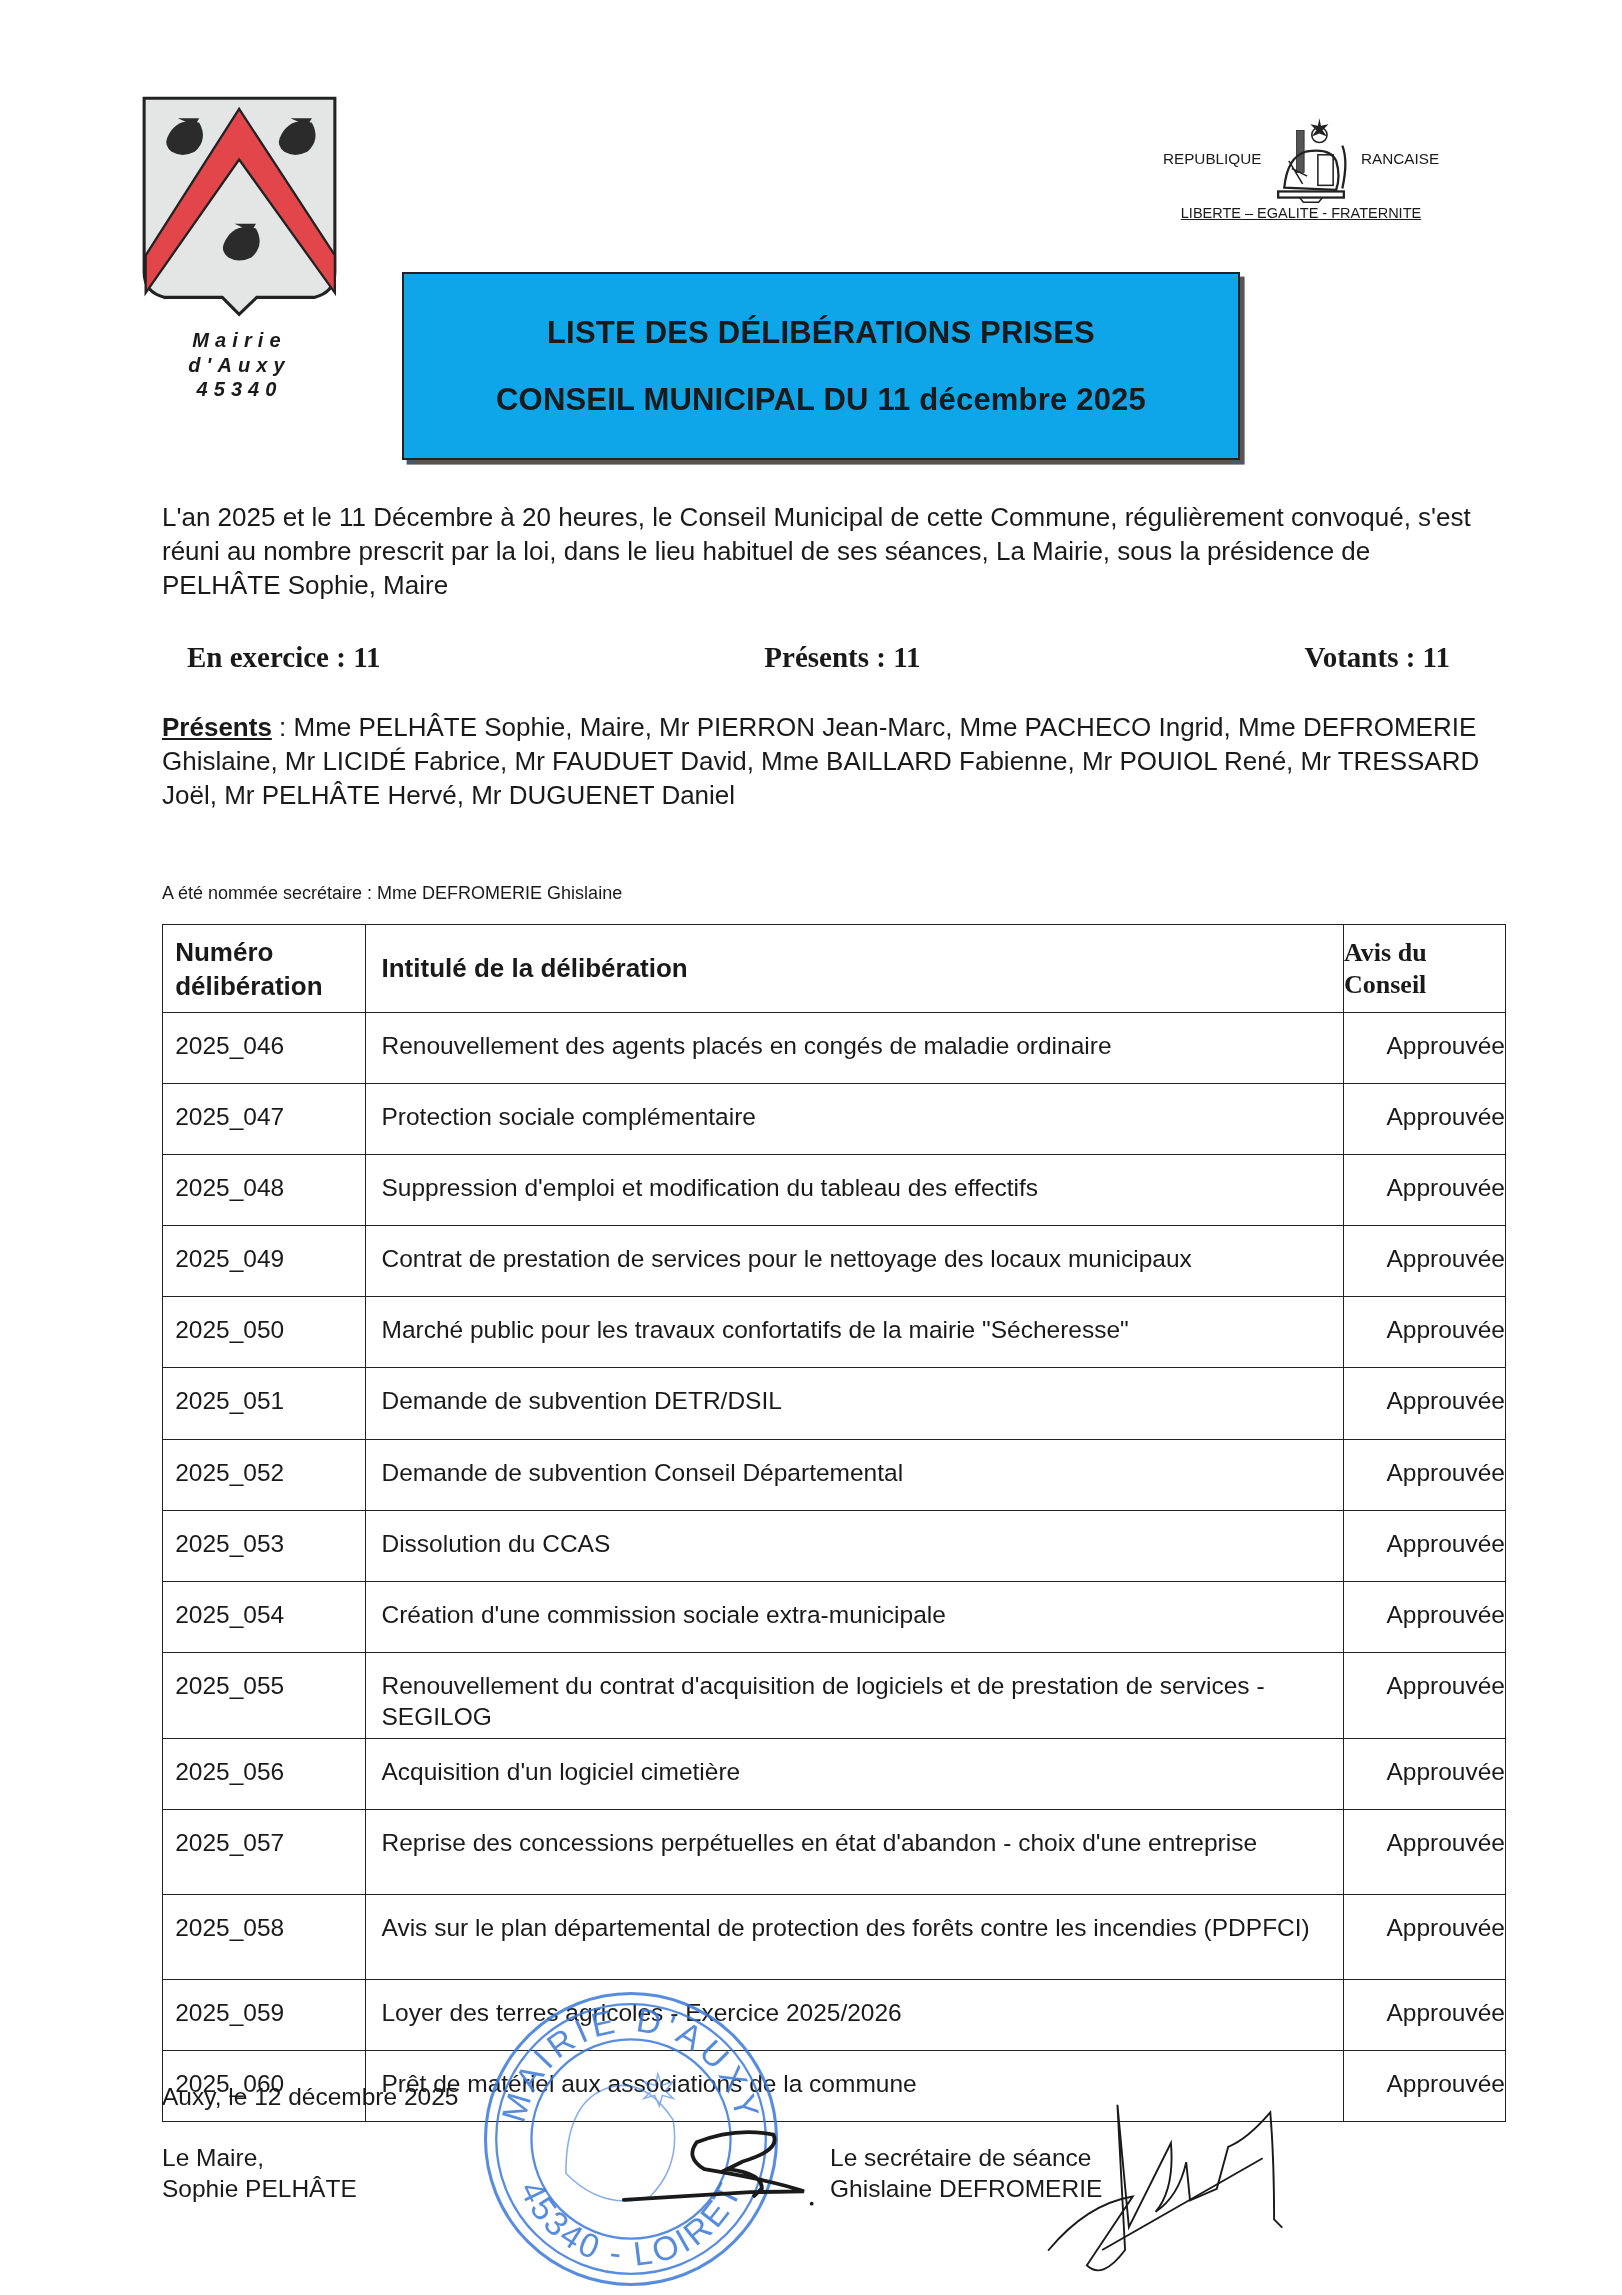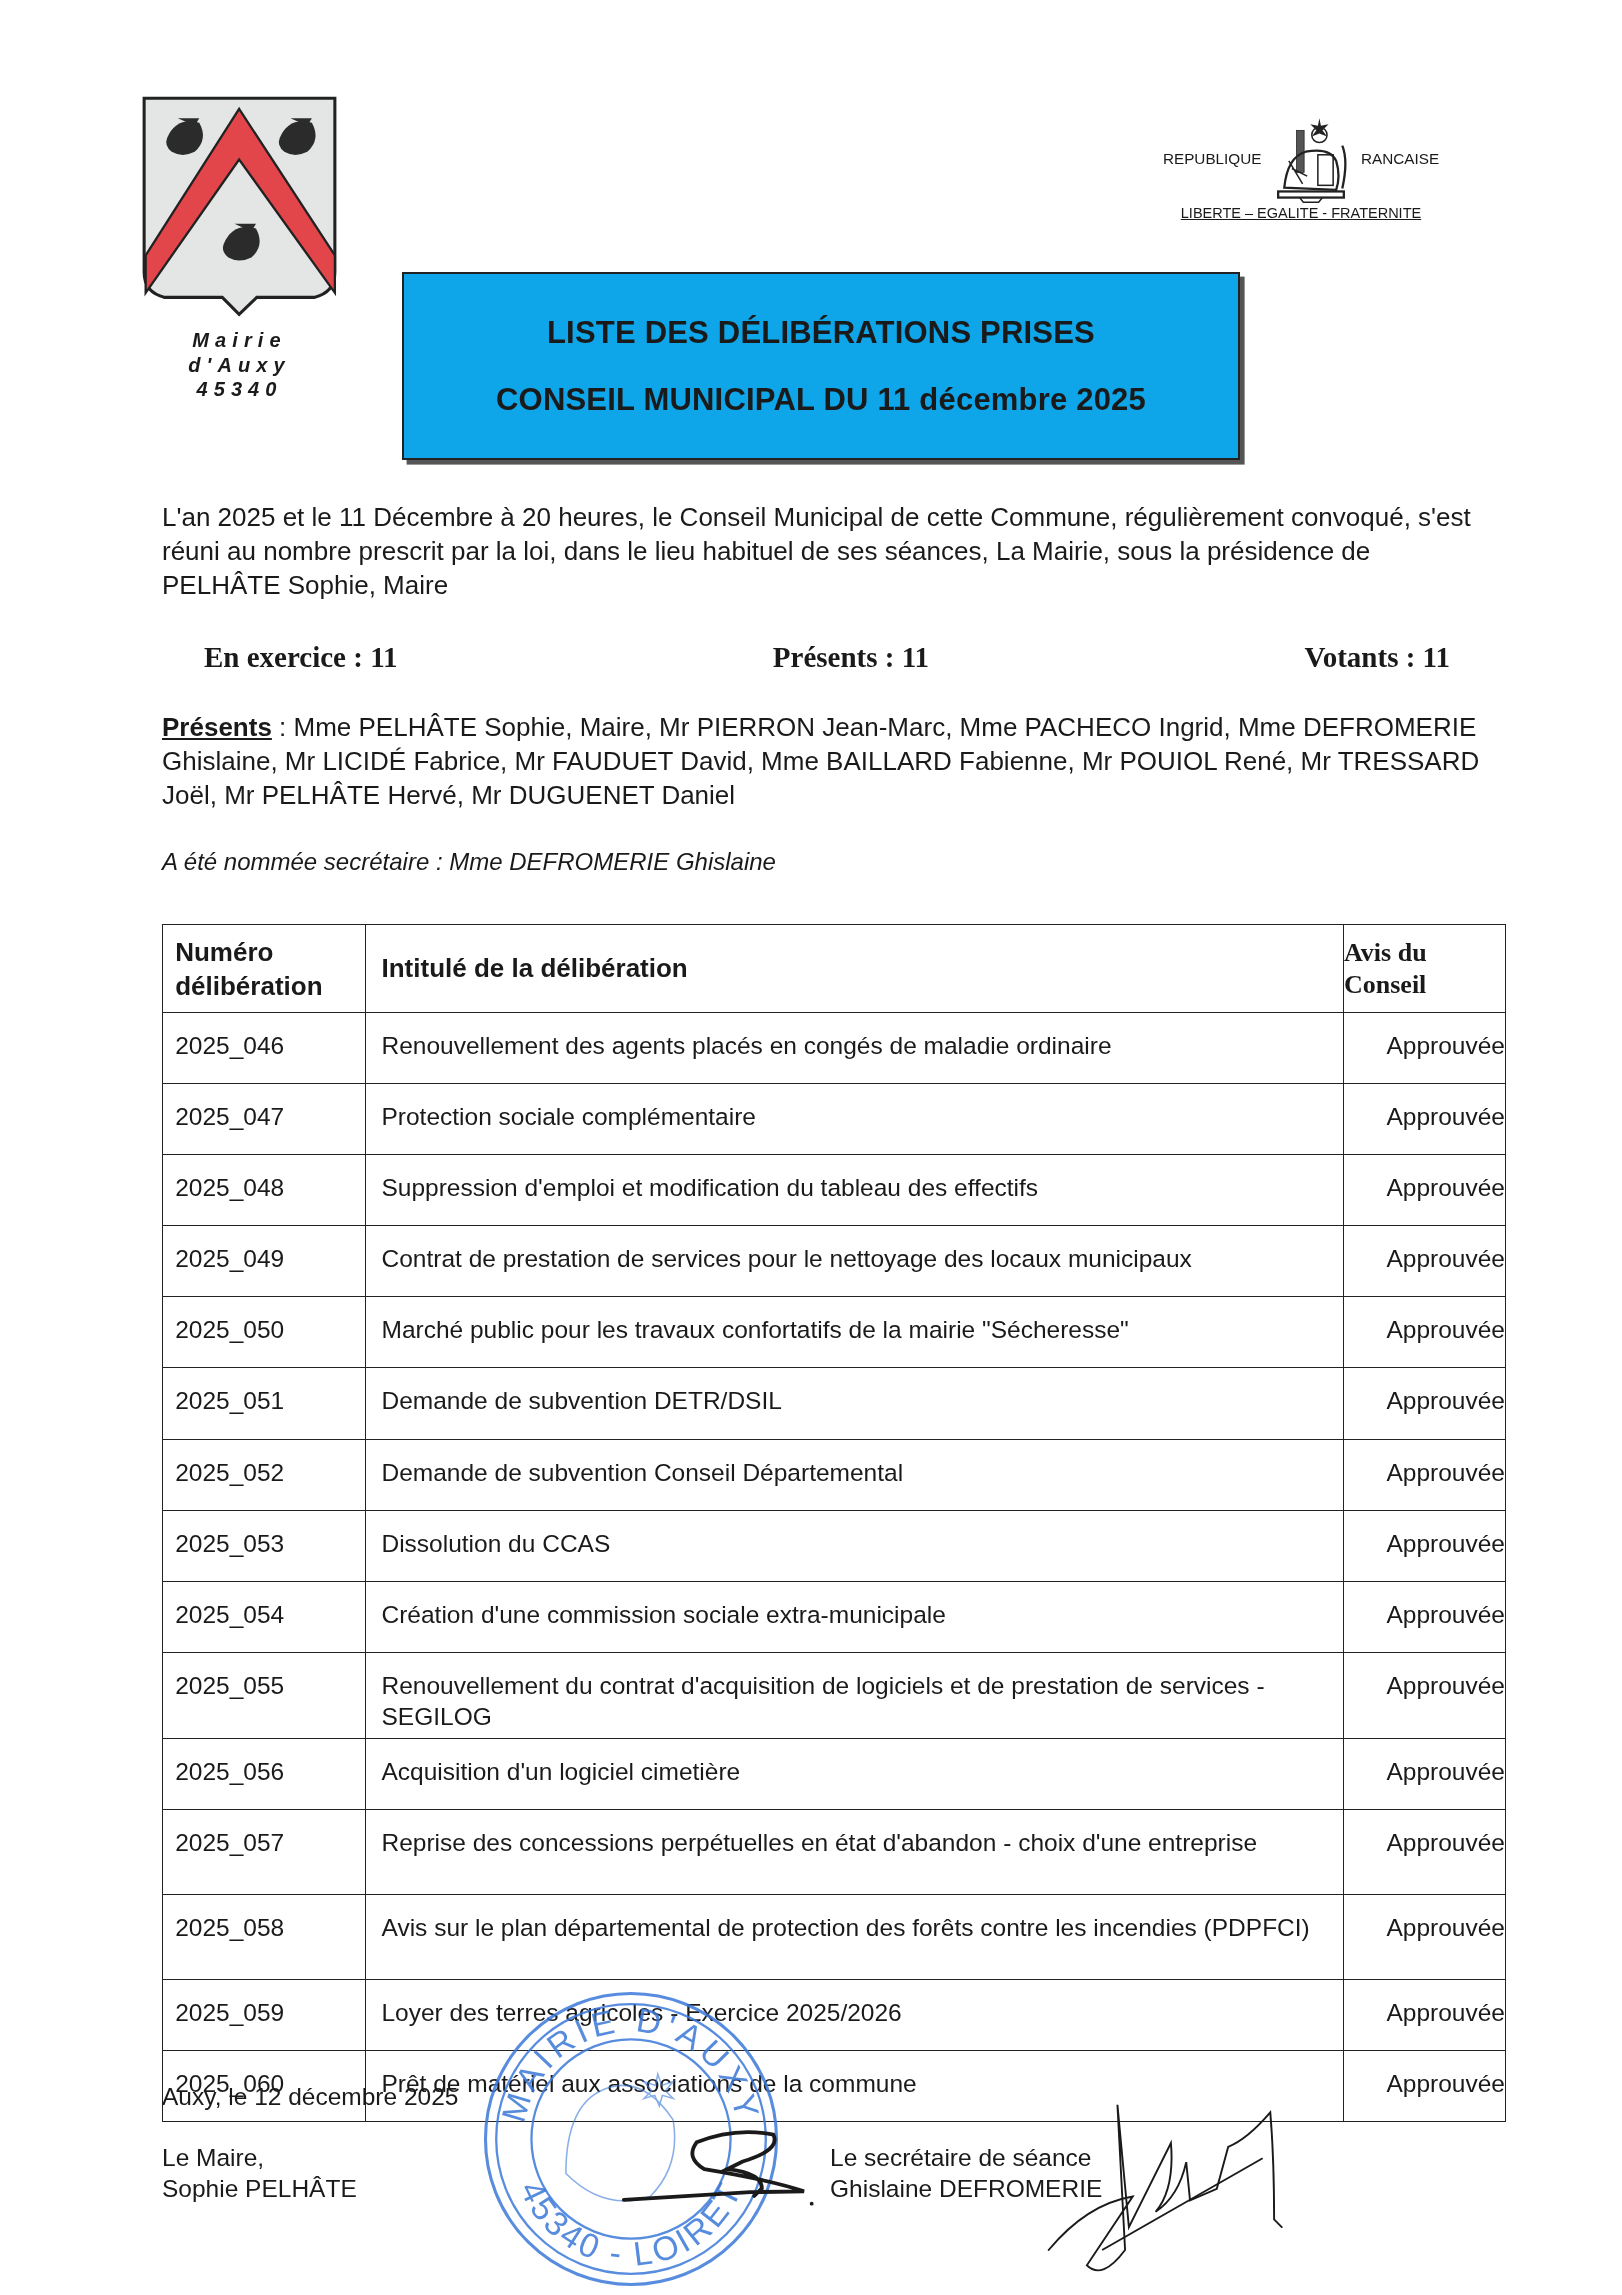--- a/index.html
+++ b/index.html
@@ -21,24 +21,24 @@
   
   .title-box { position: absolute; left: 402px; top: 272px; width: 834px; height: 184px;
                border: 2.3px solid #222; box-shadow: 4.6px 4.6px 0 #555; background: #0ea5e9;
                display: flex; flex-direction: column; justify-content: center; align-items: center; gap: 31px; }
   .title-line { font-weight: bold; font-size: 31px; letter-spacing: 0.2px; }
 
   
   .intro { position: absolute; left: 162px; top: 500px; width: 1331px; font-size: 26px; line-height: 34px; }
   .counts { position: absolute; left: 187px; top: 641px; width: 1263px; display: flex;
             justify-content: space-between; font-family: "Liberation Serif", serif; font-weight: bold; font-size: 29px; }
-  .counts span.item:nth-child(1) { margin-left: 17px; }
+  .counts span.item:nth-child(1) { margin-left: 0; }
   .presents { position: absolute; left: 162px; top: 710px; width: 1331px; font-size: 26px; line-height: 34px; }
   .presents .label { font-weight: bold; text-decoration: underline; }
-  .secretary { position: absolute; left: 162px; top: 848px; font-size: 24px; font-style: italic; }
+  .secretary { position: absolute; left: 162px; top: 883px; font-size: 18px; }
 
   
   .delib-table { position: absolute; left: 162px; top: 924px; width: 1344px; border-collapse: collapse; padding-left: 8px; }
   .delib-table th, .delib-table td { border: 1.5px solid #222; vertical-align: top; padding: 0; }
   .delib-table th { height: 87px; vertical-align: middle; text-align: left; }
   .th-num { width: 190px; font-weight: bold; font-size: 26px; line-height: 34px; padding-left: 12.2px !important; }
   .th-title { font-weight: bold; font-size: 26px; padding-left: 15.3px !important; }
   .th-avis { width: 161px; text-align: right; font-family: "Liberation Serif", serif;
              font-weight: bold; font-size: 26px; line-height: 32px; margin-top: 12px; }
   .delib-table td { font-size: 24.5px; line-height: 31px; }

